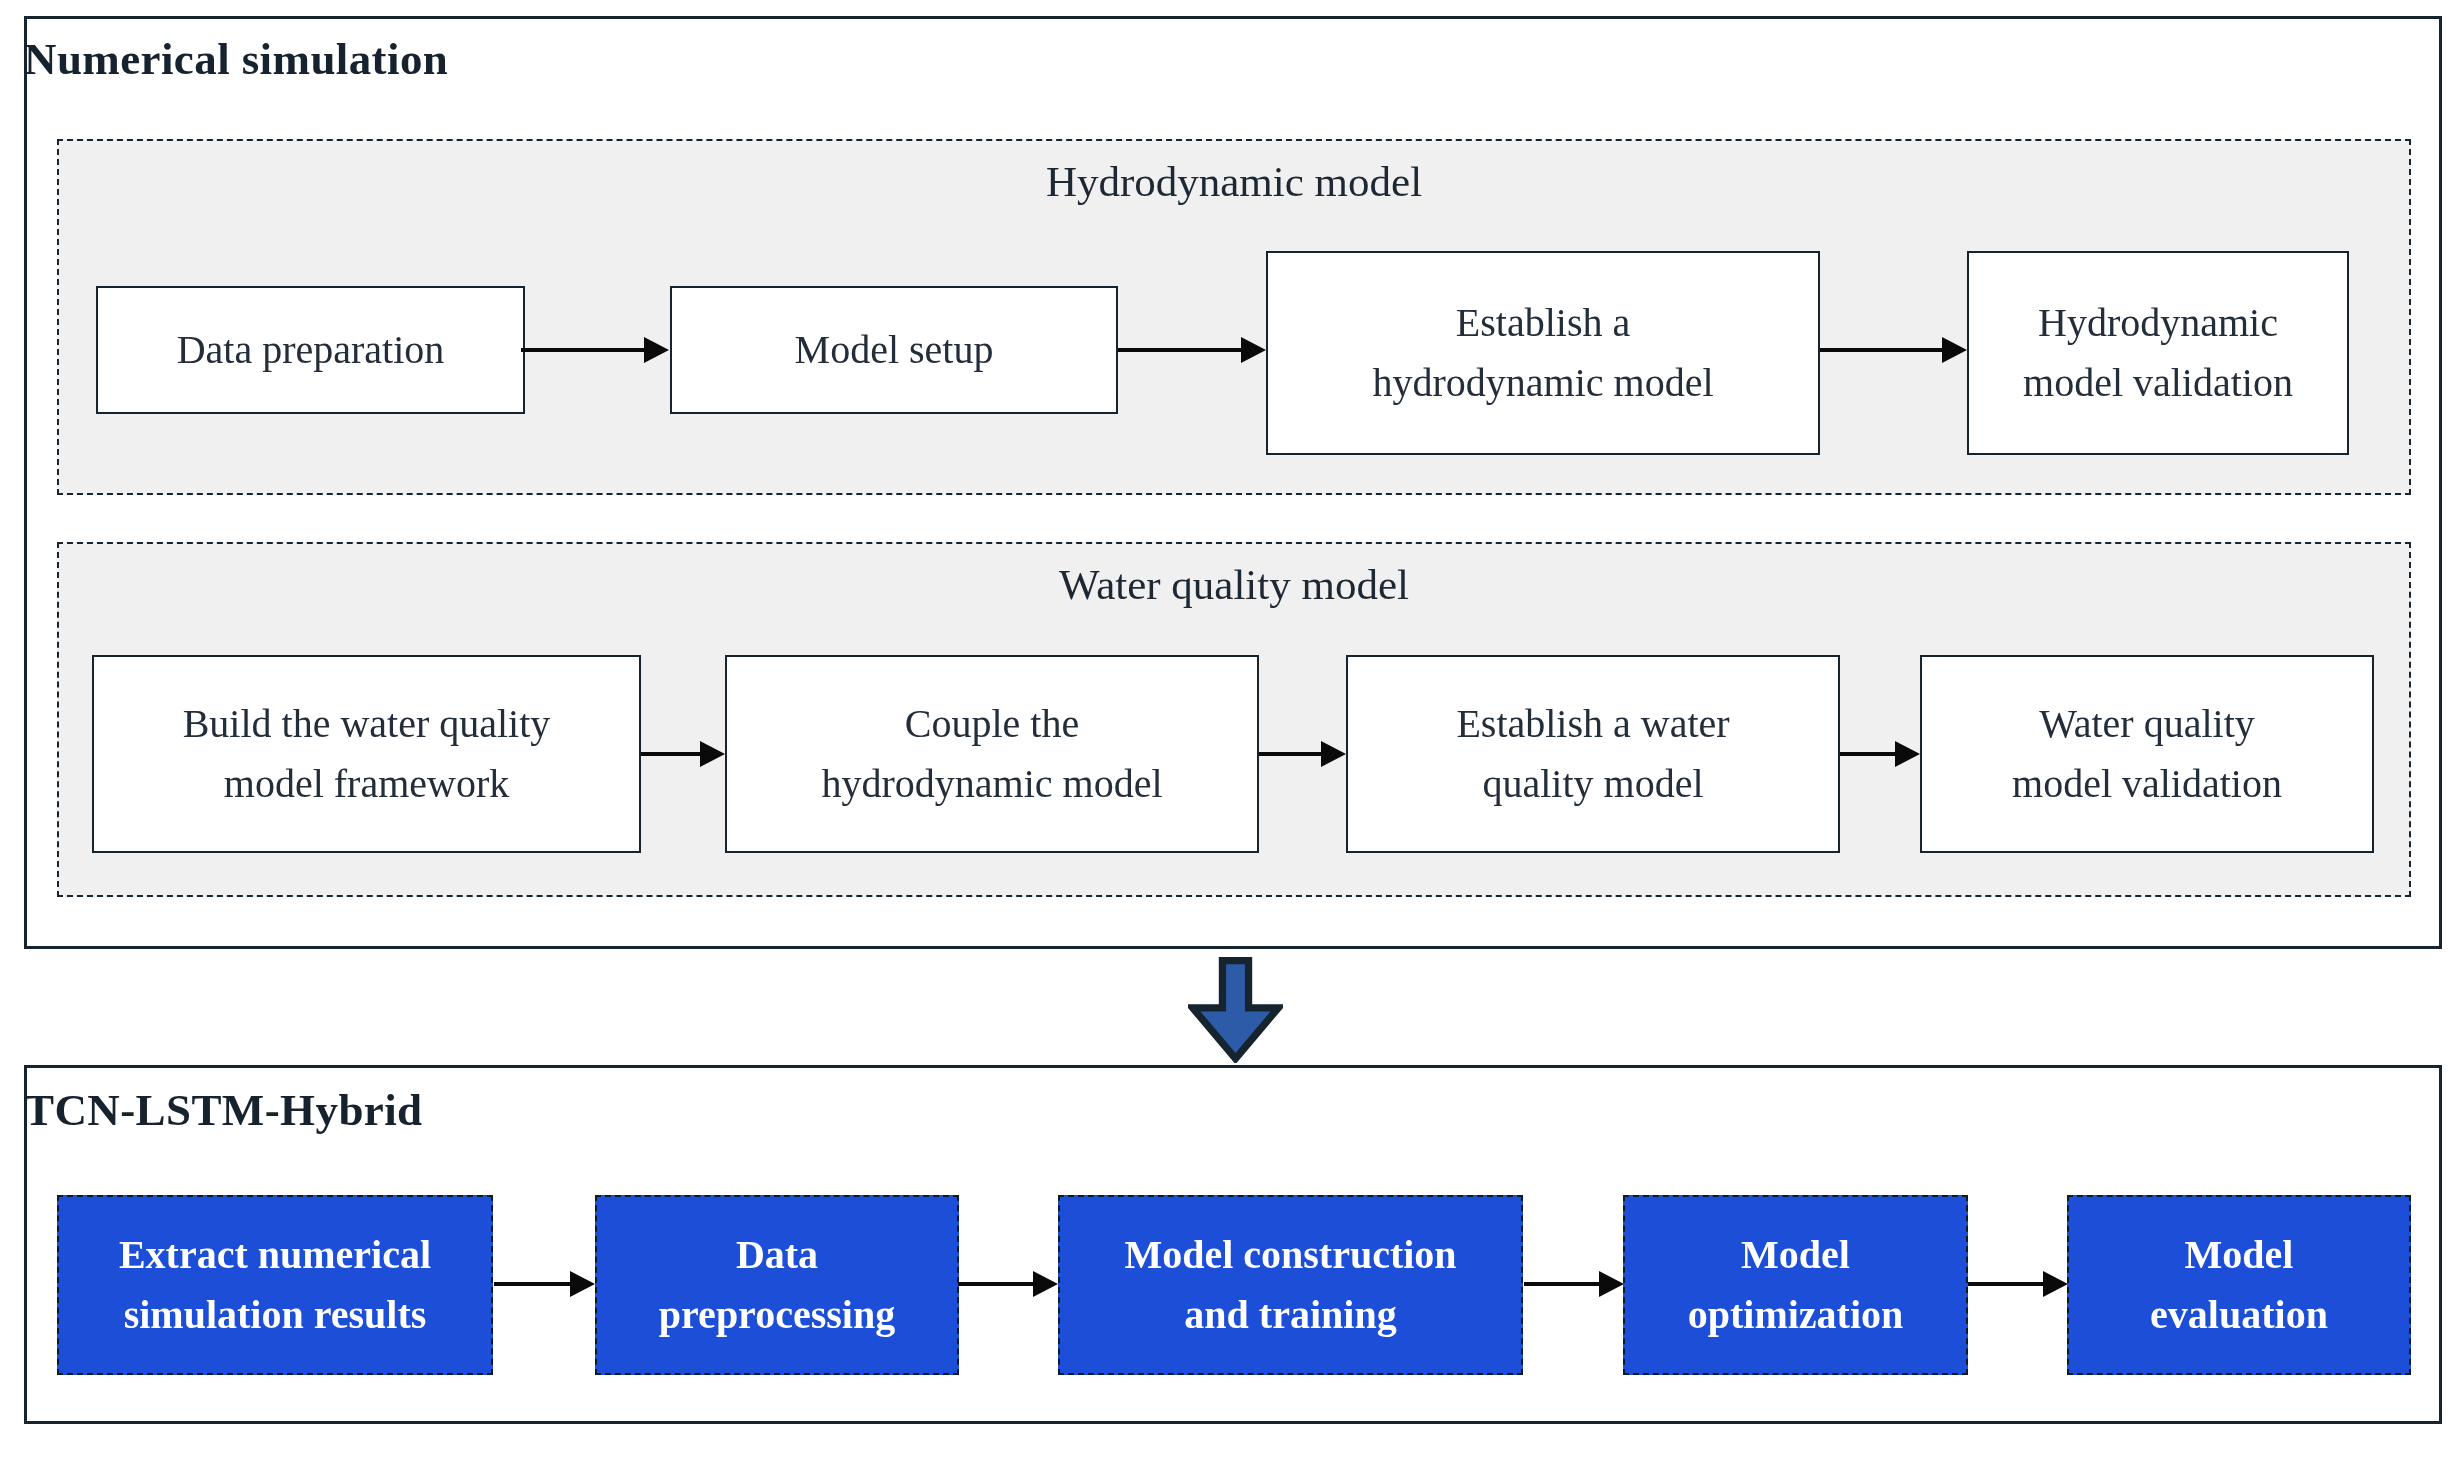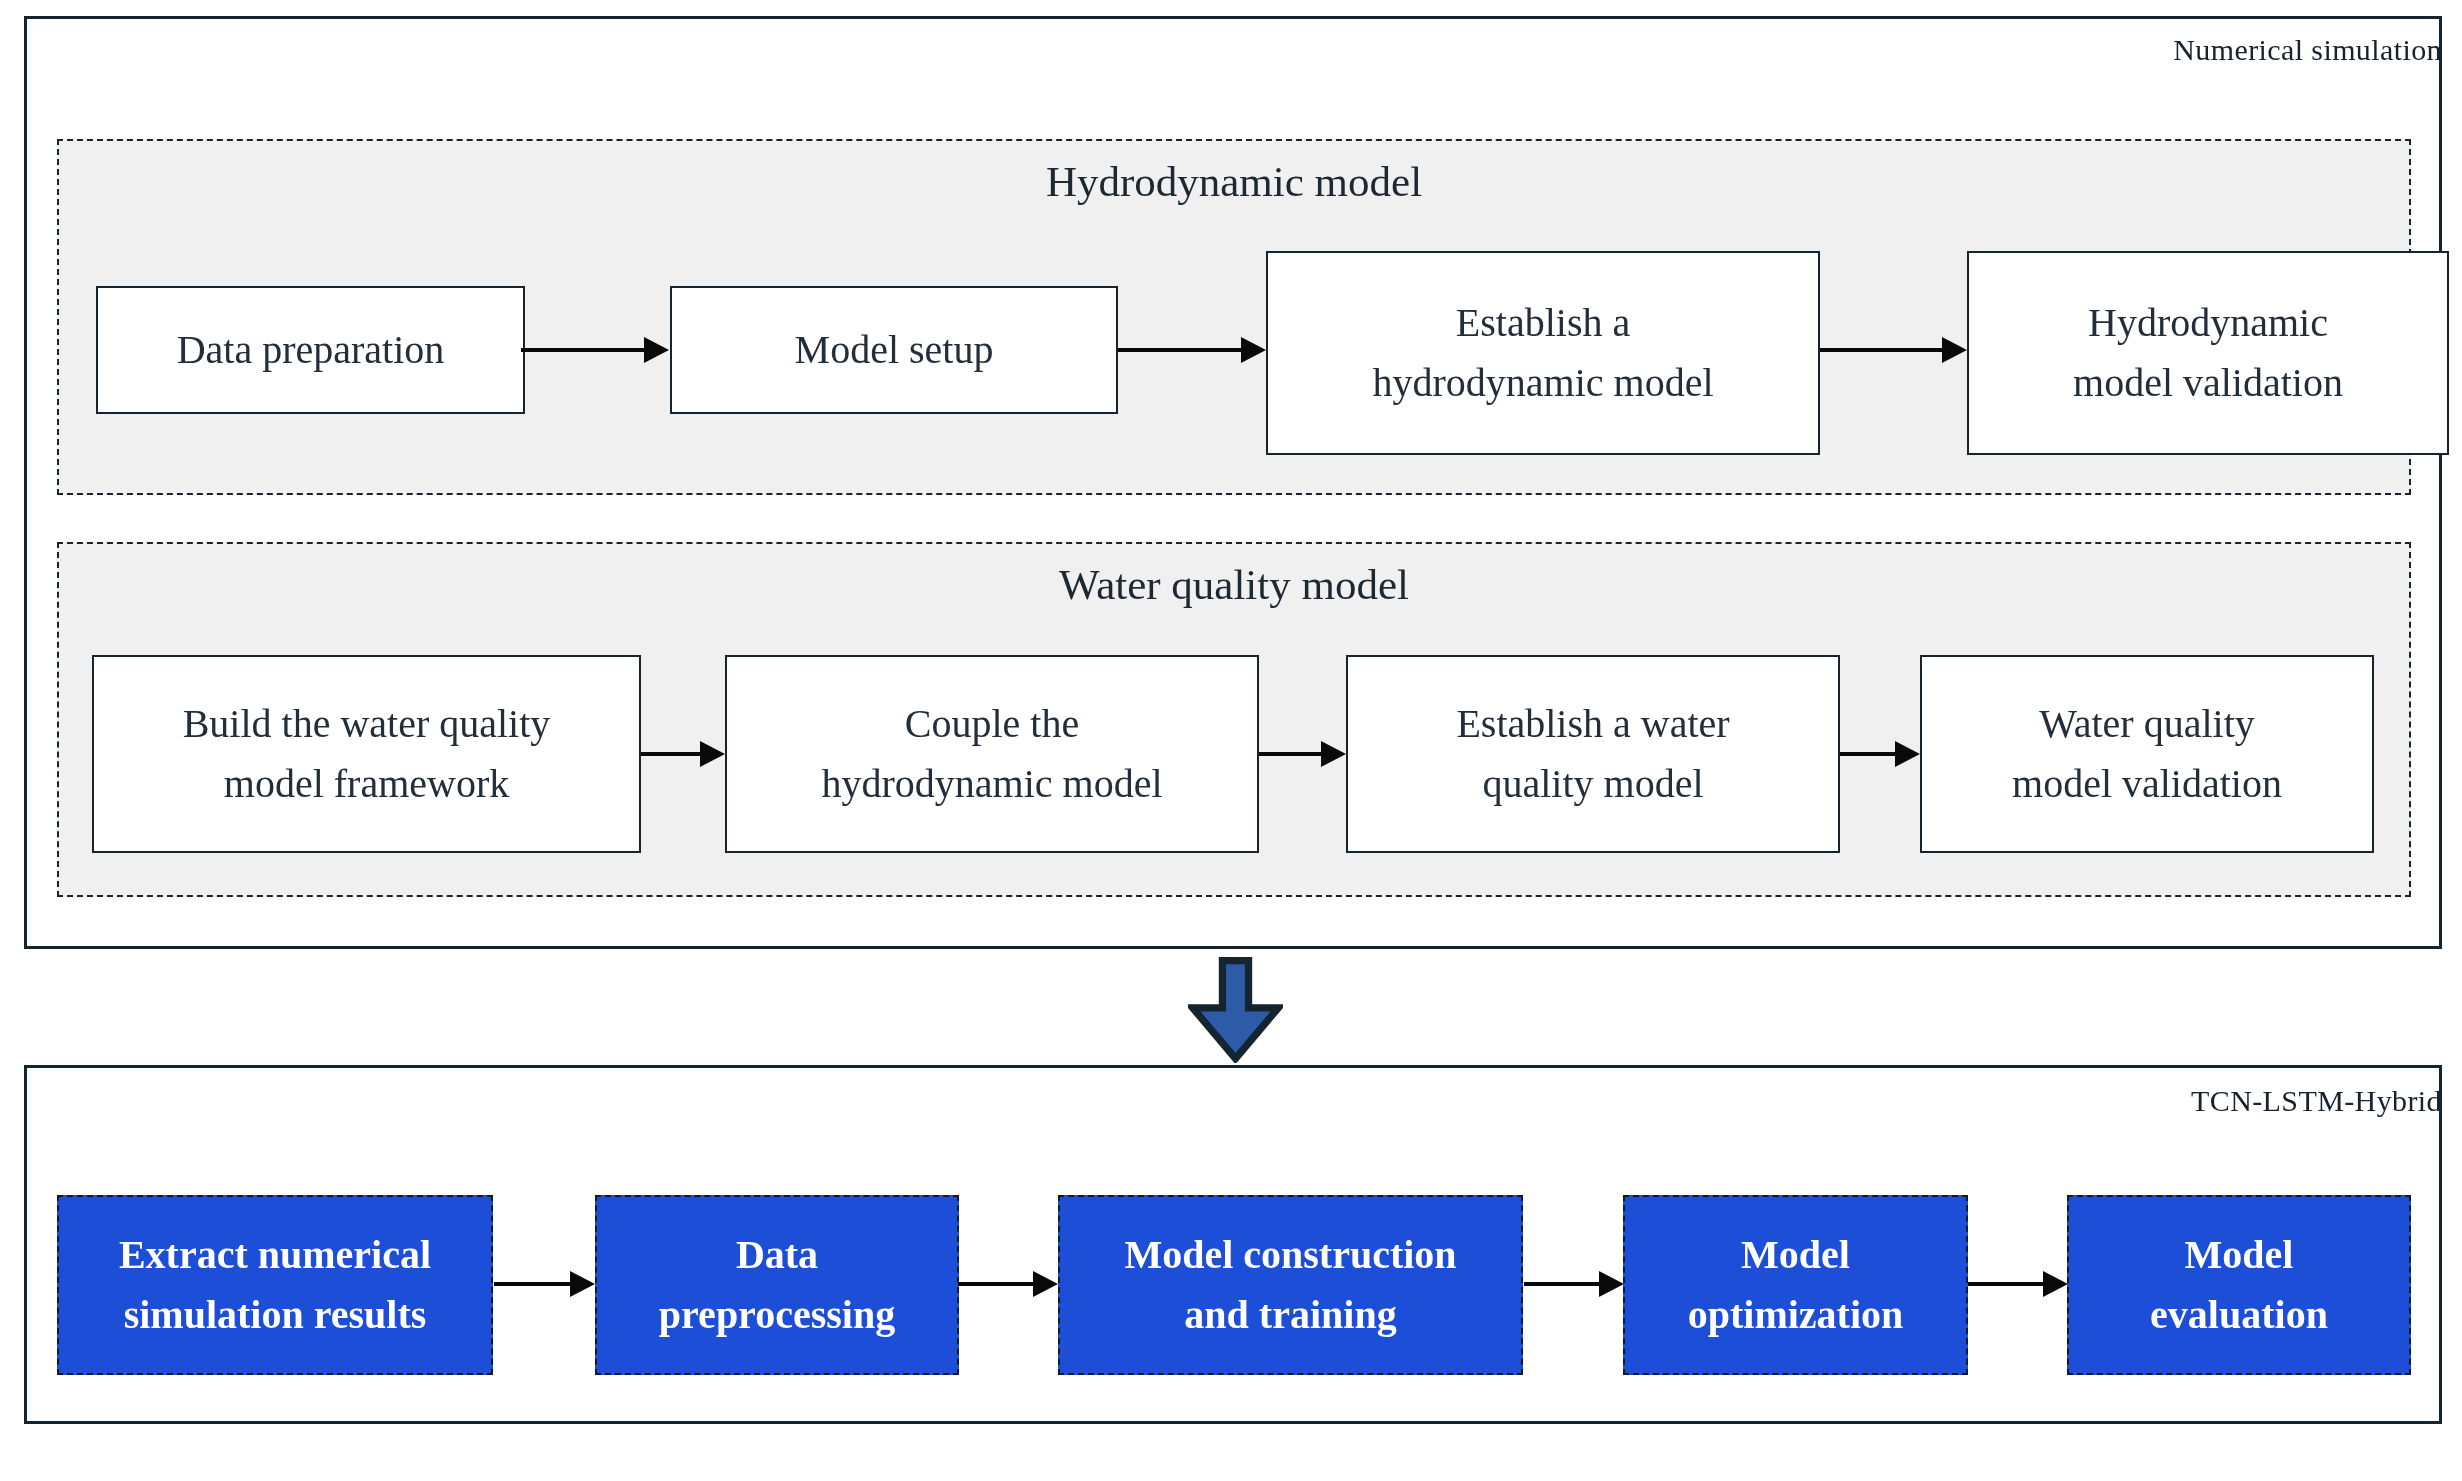--- a/index.html
+++ b/index.html
@@ -13,22 +13,22 @@
   .canvas { position:absolute; left:0; top:0; width:2462px; height:1481px; background:#ffffff; }
   .group { display:contents; }
 
   .outline {
     position:absolute; border:3.6px solid #15242f; background:#ffffff;
   }
   .panel {
     position:absolute; border:2.2px dashed #15242f; background:#f0f0f1;
   }
   .sec-title {
-    position:absolute; text-align:right; font-weight:normal;
-    font-size:30px; color:#16222e; letter-spacing:0.4px;
+    position:absolute; text-align:left; font-weight:bold;
+    font-size:45px; color:#16222e; letter-spacing:0.4px;
   }
   .panel-title {
     position:absolute; text-align:center; font-weight:normal;
     font-size:43px; color:#1d2833;
   }
   .step {
     position:absolute; background:#ffffff; border:2.9px solid #15242f;
     display:flex; align-items:center; justify-content:center;
     text-align:center; font-size:40px; line-height:1.5; color:#232e3a;
     white-space:pre-line; padding:0 7.3px;
@@ -75,21 +75,21 @@
       <div class="harrow" style="left:1118px; top:350px; width:148px;">
         <div class="shaft"></div>
         <div class="head"></div>
       </div>
       <div class="step" style="left:1266px; top:251px; width:554px; height:204px;text-align:center;">Establish a
 hydrodynamic model</div>
       <div class="harrow" style="left:1820px; top:350px; width:147px;">
         <div class="shaft"></div>
         <div class="head"></div>
       </div>
-      <div class="step" style="left:1967px; top:251px; width:482px; height:204px;">Hydrodynamic
+      <div class="step" style="left:1967px; top:251px; width:382px; height:204px;">Hydrodynamic
 model validation</div>
     </div>
 
     
     <div class="group">
       <div class="panel" style="left:57px; top:542px; width:2354px; height:355px;"></div>
       <div class="panel-title" style="left:57px; top:560px; width:2354px;text-align:center;">Water quality model</div>
 
       <div class="step" style="left:92px; top:655px; width:549px; height:198px;">Build the water quality
 model framework</div>

